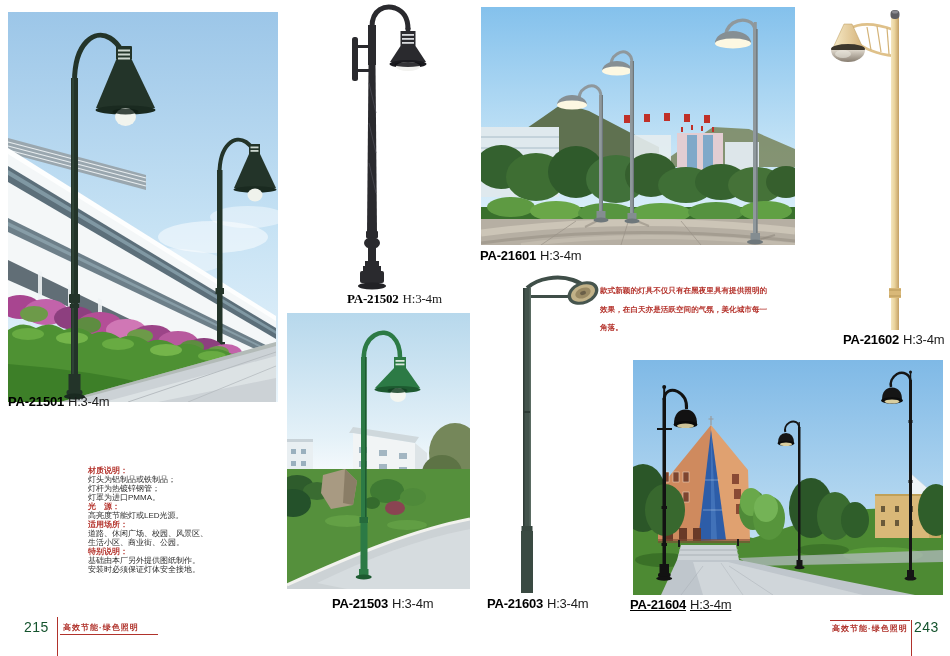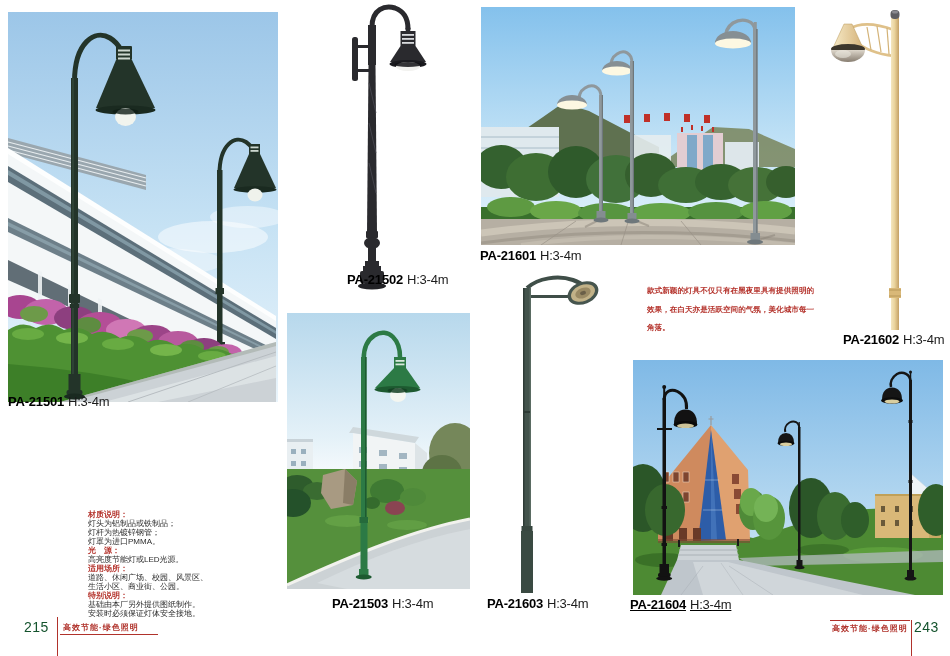--- a/index.html
+++ b/index.html
@@ -4,23 +4,23 @@
 <style>
   html,body{margin:0;padding:0;background:#fff;}
   .canvas{position:relative;width:950px;height:656px;background:#ffffff;overflow:hidden;
           font-family:"Liberation Sans","DejaVu Sans",sans-serif;}
   .photo{position:absolute;overflow:hidden;}
   .photo svg{display:block;}
   .lampfig{position:absolute;}
   .plabel{position:absolute;white-space:nowrap;font-size:13px;letter-spacing:-0.2px;}
   .plabel .code{color:#000000;font-weight:bold;}
   .plabel .spec{color:#1c1c1c;font-weight:normal;margin-left:4px;}
-  .desc-note{position:absolute;left:647px;top:282px;width:178px;color:#b5342d;
+  .desc-note{position:absolute;left:600px;top:282px;width:178px;color:#b5342d;
              font-size:7.6px;font-weight:bold;line-height:18.5px;white-space:nowrap;font-family:Liberation Mono, monospace;}
-  .materials{position:absolute;left:88px;top:466px;font-size:8px;line-height:9px;color:#2b2b2b;white-space:nowrap;margin-top:44px;}
+  .materials{position:absolute;left:88px;top:466px;font-size:8px;line-height:9px;color:#2b2b2b;white-space:nowrap;}
   .materials .mh{color:#b5342d;font-weight:bold;}
   .pageno{position:absolute;font-size:14px;color:#14532d;letter-spacing:0.5px;}
   .vline{position:absolute;width:1px;background:#b0322b;}
   .redline{position:absolute;height:1px;background:#b0322b;}
   .slogan{position:absolute;font-size:8px;font-weight:bold;color:#b0322b;letter-spacing:1px;white-space:nowrap;}
 </style>
 </head>
 <body>
 
 <div class="canvas">
@@ -150,21 +150,21 @@
         <rect x="41" y="228" width="12" height="7" rx="1" fill="#2a2a2e"></rect>
         <ellipse cx="47" cy="240" rx="8" ry="6" fill="#2a2a2e"></ellipse>
         <rect x="43" y="244" width="8" height="14" fill="#2a2a2e"></rect>
         <rect x="40" y="258" width="14" height="5" fill="#2a2a2e"></rect>
         <rect x="38" y="263" width="18" height="5" fill="#2a2a2e"></rect>
         <rect x="35" y="268" width="24" height="12" rx="2" fill="#2a2a2e"></rect>
         <ellipse cx="47" cy="283" rx="14" ry="3.5" fill="#222226"></ellipse>
       </g>
     </svg>
   </div>
-  <div class="plabel" style="left:347px;top:272px;">
+  <div class="plabel" style="left:347px;top:291px;font-family:Liberation Serif, serif;">
     <span class="code">PA-21502</span><span class="spec">H:3-4m</span>
   </div>
 
   <figure class="photo" style="left:481px;top:7px;width:314px;height:238px;margin:0;">
     <svg width="314" height="238" viewBox="0 0 314 238">
       <defs>
         <linearGradient id="sky2" x1="0" y1="0" x2="0" y2="1">
           <stop offset="0" stop-color="#84c1ec"></stop>
             <stop offset="0.65" stop-color="#c9e6f7"></stop>
             <stop offset="1" stop-color="#e3f2fb"></stop>

